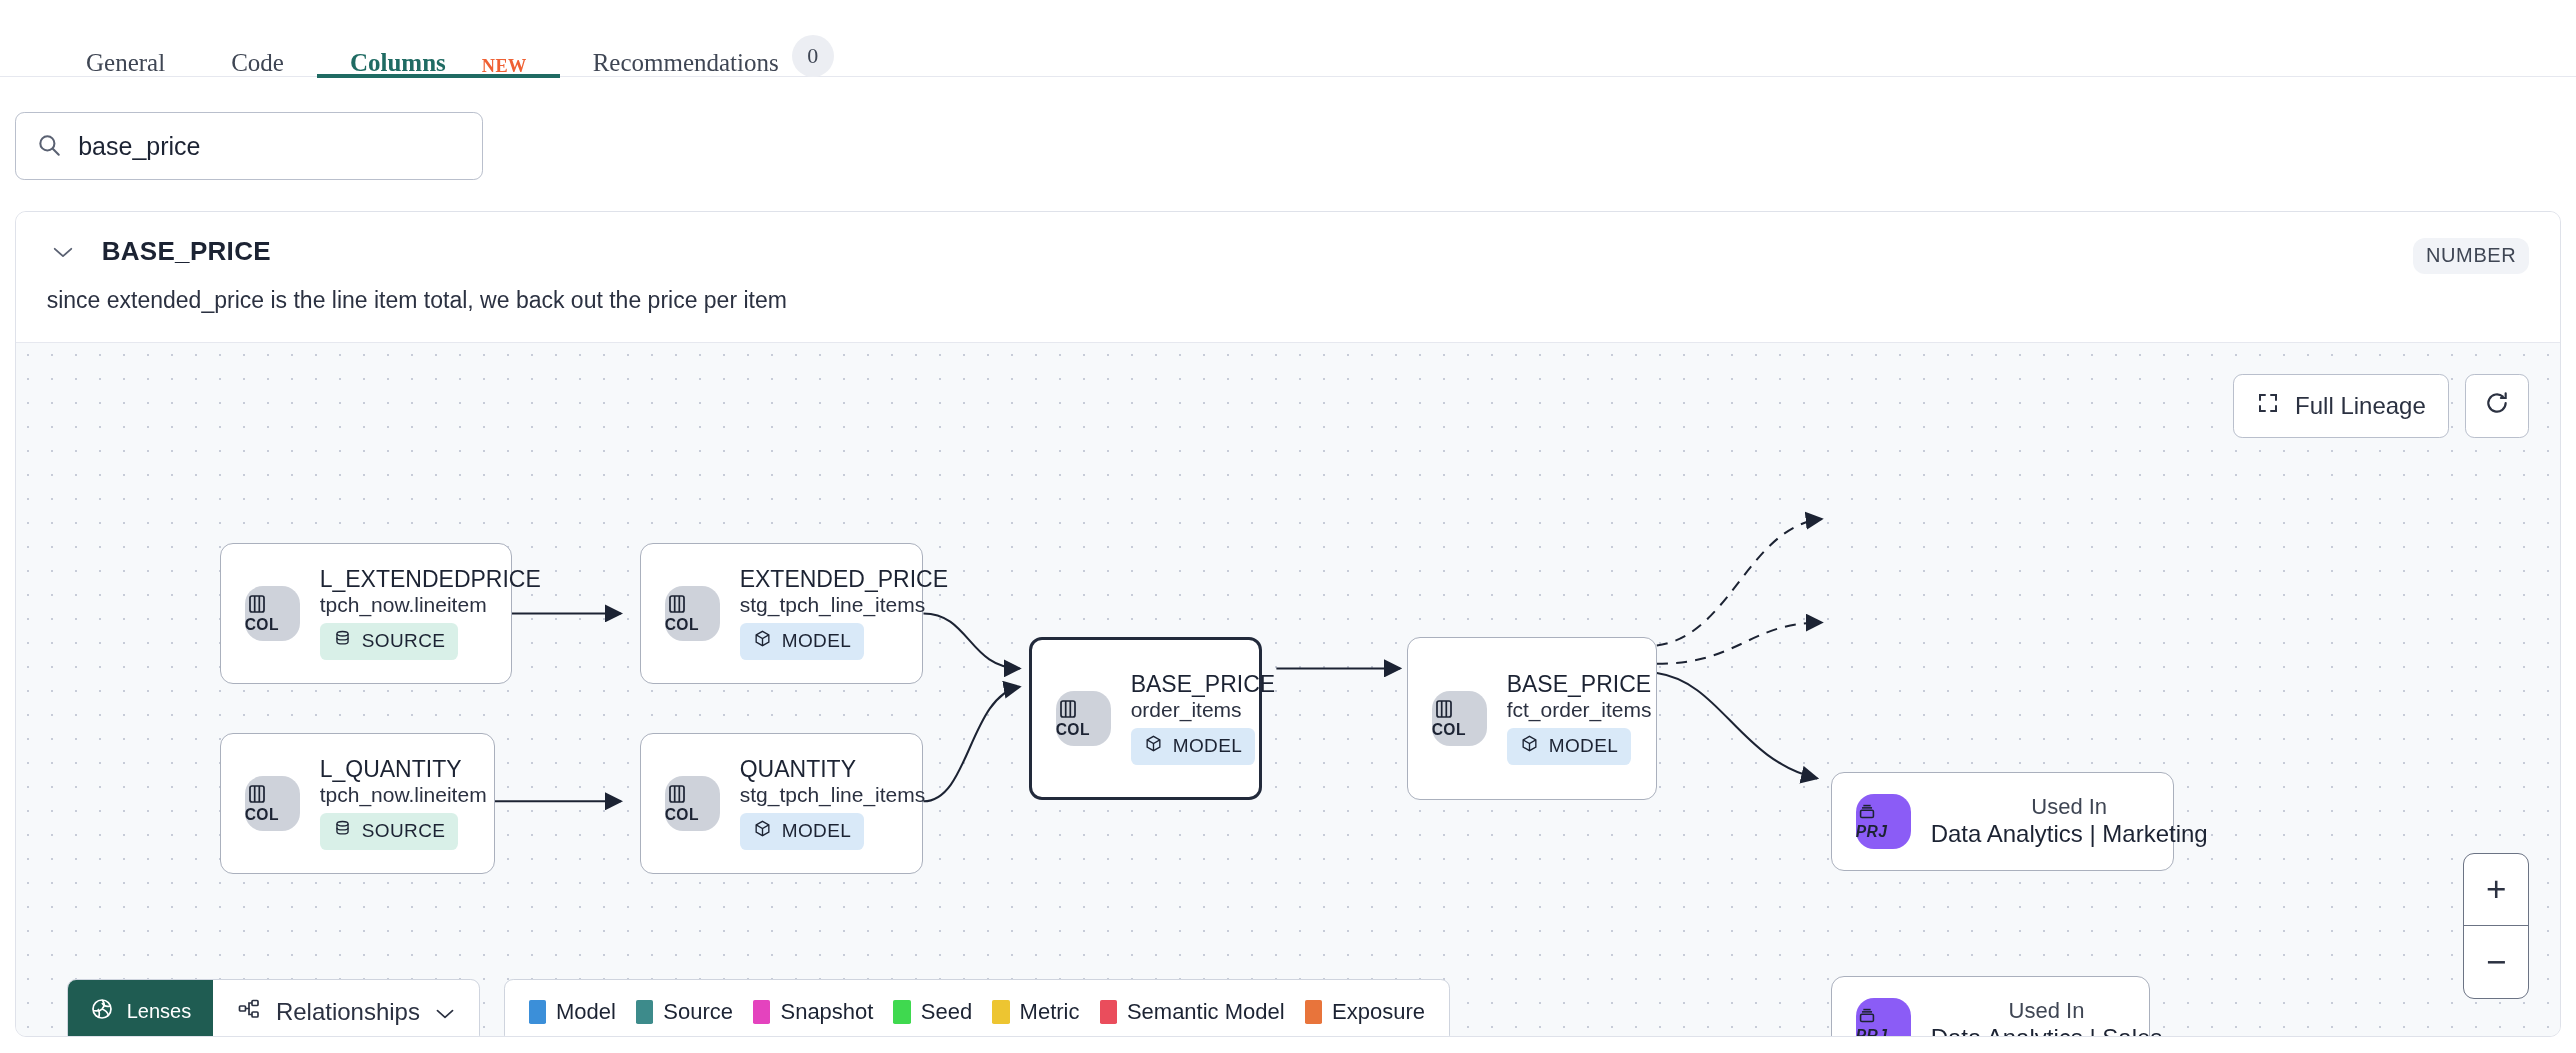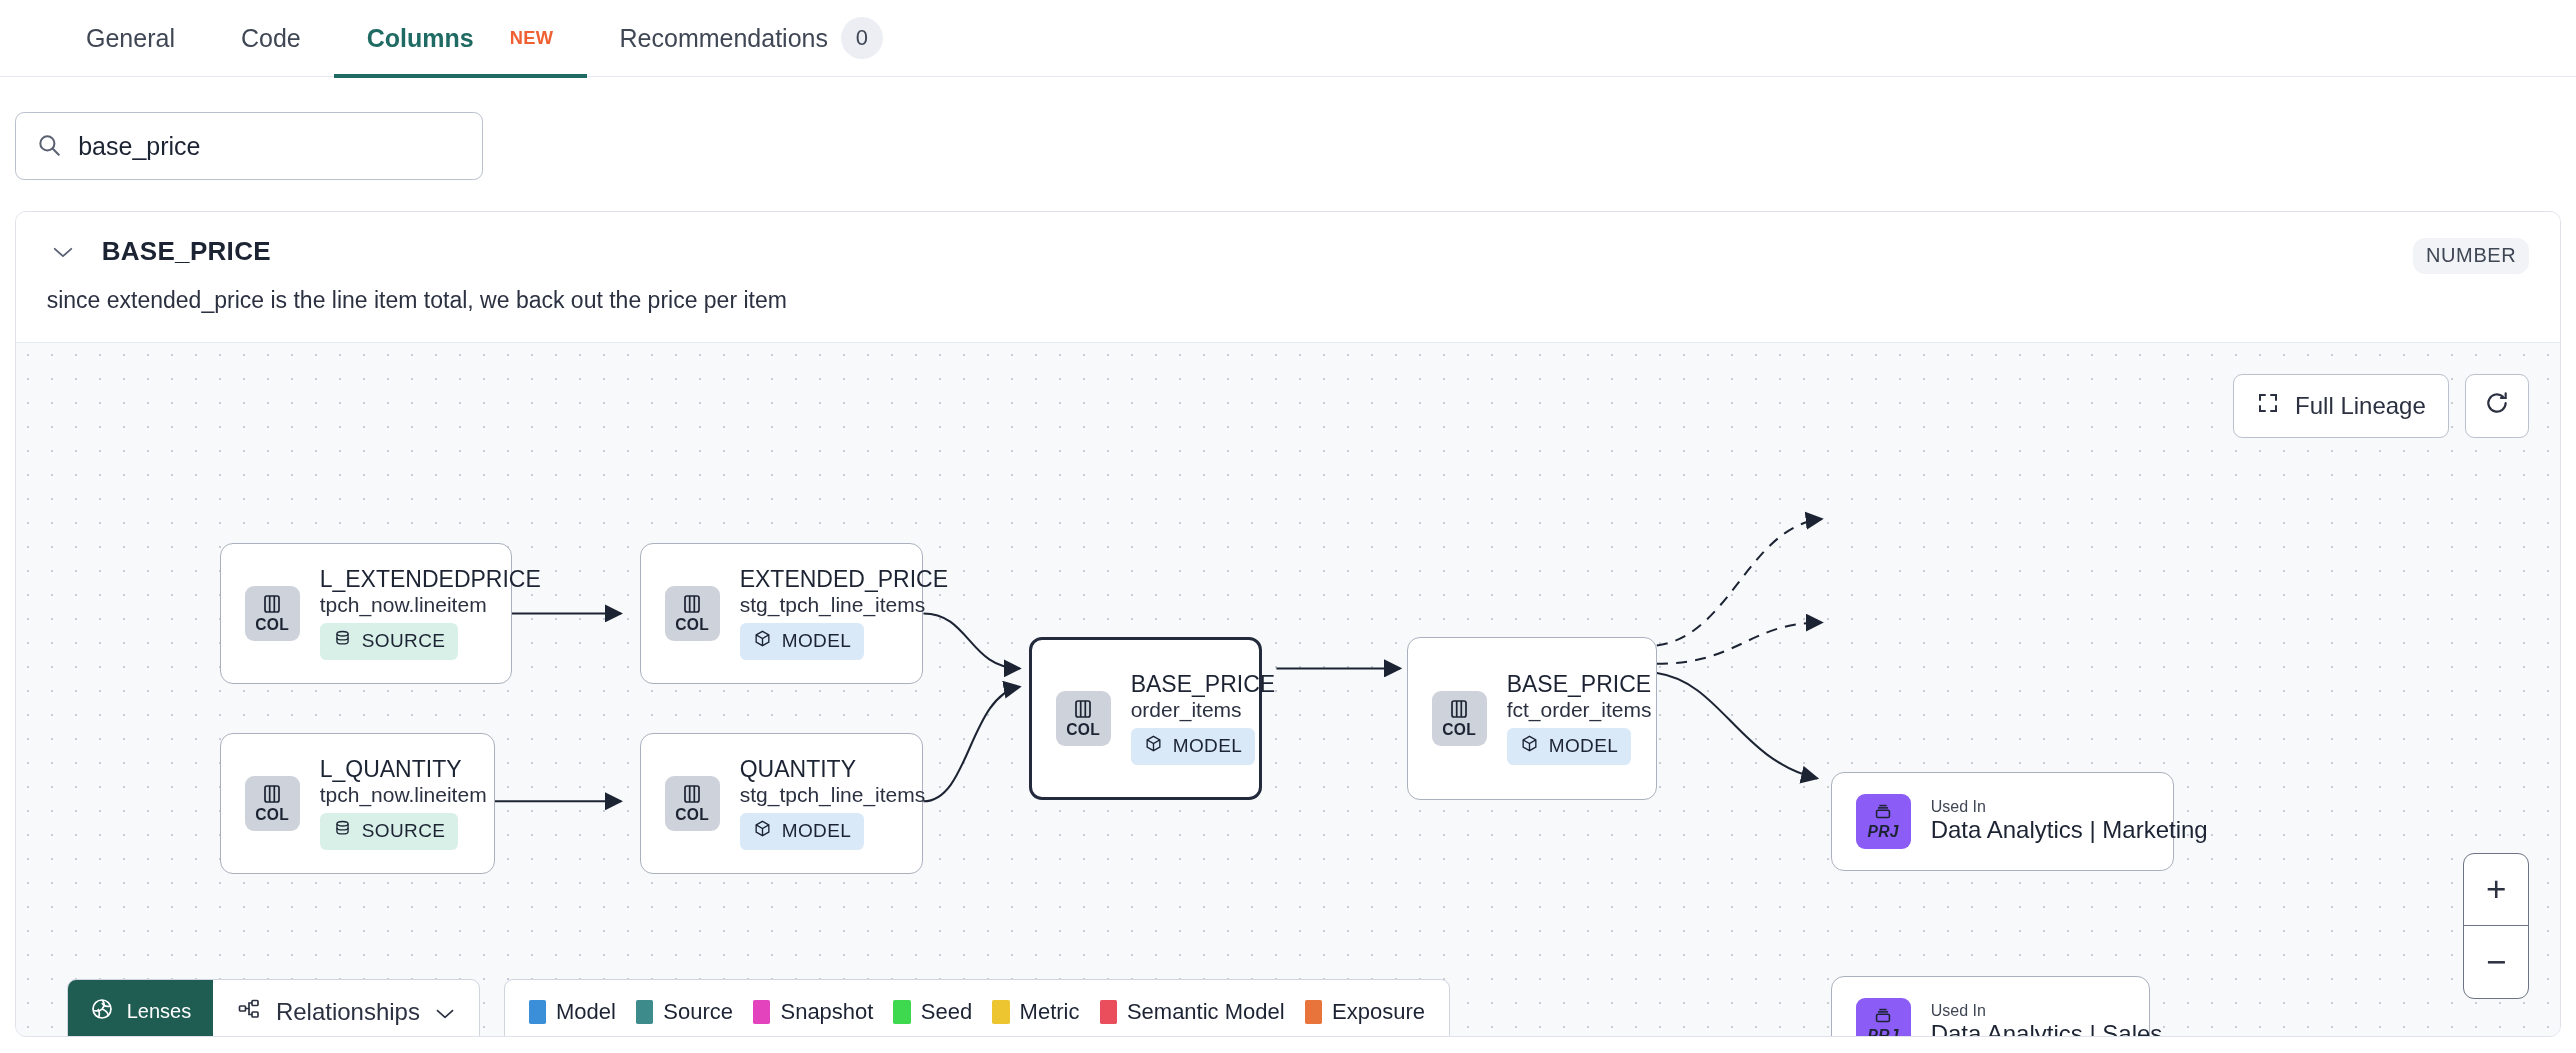--- a/index.html
+++ b/index.html
@@ -19,27 +19,28 @@
     align-items: center;
     padding-left: 53px;
     gap: 0;
     border-bottom: 1.8px solid #e6e8ef;
     background: #fff;
   }
   .tab {
     position: relative;
     height: 77px;
     display: flex;
-    align-items: center;
+    align-items: flex-end;
     gap: 13px;
     padding: 0 33px;
     font-size: 25px;
     color: #3f4654;
     cursor: pointer;
     white-space: nowrap;
+    font-family: Liberation Serif, serif;
   }
   .tab.active { color: #1f6b63; font-weight: 700; gap: 36px; }
   .tab.active::after {
     content: "";
     position: absolute;
     left: 0; right: 0; bottom: -1.8px;
     height: 4.6px;
     background: #1f6b63;
   }
   .tab-new {
@@ -144,35 +145,34 @@
     display: flex;
     align-items: center;
     gap: 20px;
     padding: 0 24px;
     cursor: pointer;
   }
   .node.selected { border: 3.7px solid #222a3b; }
   .node-icon {
     flex: 0 0 auto;
     width: 55px; height: 55px;
-    border-radius: 9px;
+    border-radius: 18px;
     background: #ced2da;
     display: flex;
     flex-direction: column;
-    align-items: center;
     justify-content: center;
     gap: 0.9px;
   }
   .node-icon.prj { background: #8b5cf6; font-style: italic; }
   .node-icon .glyph { line-height: 0; }
   .node-icon .tag { font-size: 15.6px; font-weight: 700; color: #1c2333; letter-spacing: 0.4px; }
   .node-body { display: flex; flex-direction: column; gap: 0; }
   .node-title { font-size: 23px; color: #1c2333; white-space: nowrap; }
   .node-sub { font-size: 21px; color: #2b3141; white-space: nowrap; }
-  .node-kicker { font-size: 16px; color: #3f4654; }
+  .node-kicker { font-size: 22px; color: #3f4654; text-align: center; }
   .node-name-big { font-size: 24px; color: #1c2333; white-space: nowrap; }
   .pill {
     margin-top: 5.5px;
     align-self: flex-start;
     display: inline-flex;
     align-items: center;
     gap: 10px;
     padding: 6.4px 13px;
     border-radius: 6.4px;
     font-size: 19px;

